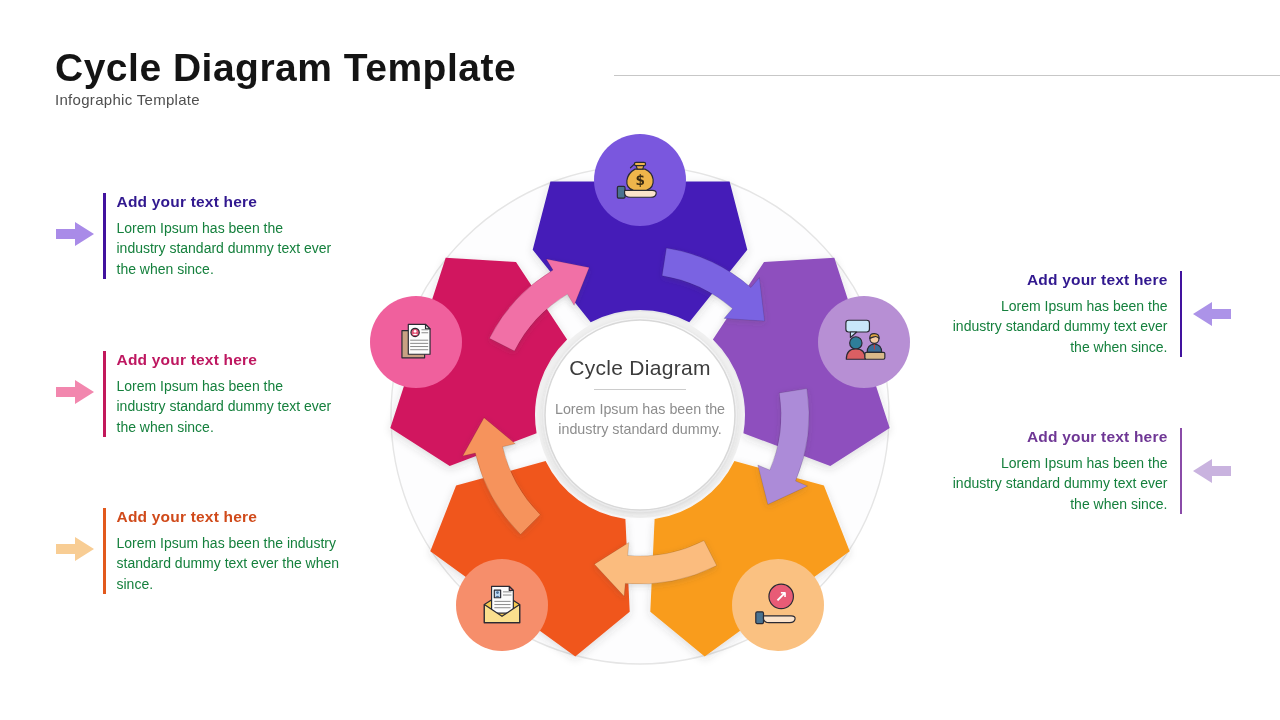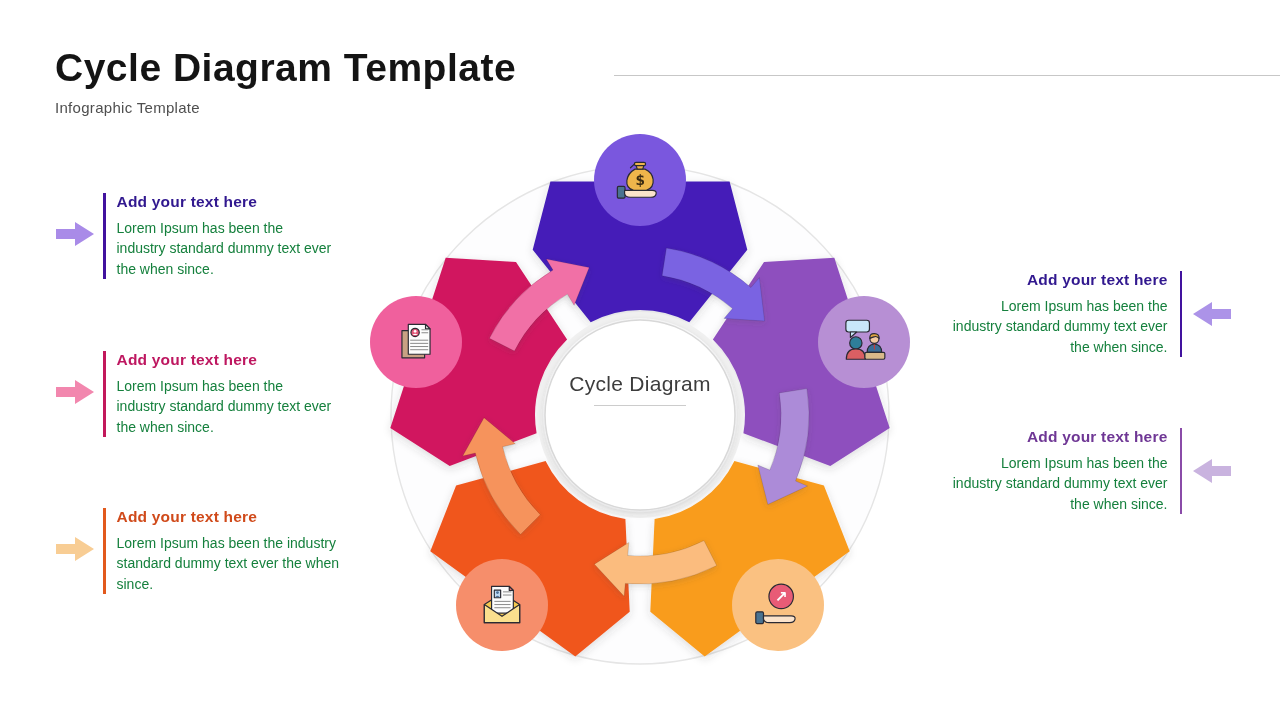--- a/index.html
+++ b/index.html
@@ -2,42 +2,42 @@
 <html><head>
 <meta charset="utf-8">
 <style>
   html,body{margin:0;padding:0;background:#fff;}
   .slide{position:relative;width:1280px;height:720px;background:#ffffff;overflow:hidden;
          font-family:"Liberation Sans","DejaVu Sans",sans-serif;border-radius:20px;}
 
   
   .hdr{position:absolute;left:55px;top:46px;}
   .hdr h1{margin:0;font-size:39px;font-weight:700;color:#141414;letter-spacing:.5px;line-height:1.15;}
-  .hdr p{margin:8px 0 0;font-size:15px;color:#4f4f4f;letter-spacing:.3px;}
+  .hdr p{margin:0 0 0;font-size:15px;color:#4f4f4f;letter-spacing:.3px;}
   .title-rule{position:absolute;left:614px;top:75px;width:666px;height:1px;background:#c7c7c7;}
 
   
   .tblock{position:absolute;display:flex;align-items:flex-start;}
   .tblock .glyph-arrow{width:38px;height:30px;margin-top:26px;flex:none;}
   .tblock .bar{width:2.5px;align-self:stretch;flex:none;}
   .tblock .txt{width:218px;}
   .tblock h3{margin:0 0 7px;font-size:15.5px;font-weight:700;letter-spacing:.2px;}
   .tblock p{margin:0;font-size:14px;line-height:1.45;color:#15803d;}
   .tblock.left{left:56px;}
   .tblock.left .bar{margin-left:9px;}
   .tblock.left .txt{margin-left:11px;}
   .tblock.left.wide .txt{width:256px;}
   .tblock.right{right:49px;}
   .tblock.right .txt{text-align:right;}
   .tblock.right .bar{margin-left:12px;}
   .tblock.right .glyph-arrow{margin-left:11px;margin-top:28px;transform:scaleX(-1);}
 
   
   .diagram-svg{position:absolute;left:350px;top:115px;width:580px;height:600px;}
-  .center-label{position:absolute;left:545px;top:372px;width:190px;text-align:center;}
+  .center-label{position:absolute;left:545px;top:356px;width:190px;text-align:center;}
   .center-label h2{margin:0 0 9px;font-size:21px;font-weight:500;color:#3c3c3c;letter-spacing:.3px;}
   .center-label .divider{width:92px;height:1px;background:#cccccc;margin:0 auto 9px;}
   .center-label p{margin:0;font-size:14.3px;line-height:1.42;color:#8d8d8d;}
   .badge{position:absolute;width:92px;height:92px;border-radius:50%;
          display:flex;align-items:center;justify-content:center;}
   .badge svg{width:58px;height:58px;}
   .ic{stroke:#2a2a33;stroke-width:1.3;stroke-linejoin:round;stroke-linecap:round;}
   .ic-ln{fill:none;stroke:#8a8a8a;stroke-width:1.1;stroke-linecap:round;}
 </style>
 </head>
@@ -134,20 +134,21 @@
       <path d="M520.5,534.5 A169,169 0 0 1 475.3,453 L462.7,456 L484,417.7 L515.3,443.8 L502.6,446.7 A141,141 0 0 0 540.3,514.7 Z" fill="#F6935B"></path>
     </g>
 
     <circle cx="640" cy="415" r="100" fill="none" stroke="#f0f0f0" stroke-width="6"></circle>
     <circle cx="640" cy="415" r="95" fill="#ffffff" stroke="#d8d8d8" stroke-width="1.5" filter="url(#softshadow2)"></circle>
   </svg>
 
   <div class="center-label">
     <h2>Cycle Diagram</h2>
     <div class="divider"></div>
+    <p>Lorem Ipsum has been the industry standard dummy.</p>
   </div>
 
   <div class="badge" style="left: 594px; top: 134px; background: rgb(122, 87, 222);">
     <svg viewBox="0 0 64 64">
       <rect class="ic" x="7" y="39" width="8.5" height="13" rx="1.5" fill="#4A7391"></rect>
       <path class="ic" d="M15 43.5 L45.5 43.5 Q50.5 43.5 49.8 47.2 Q49 51 44 51 L21 51 Q16 51 15 47 Z" fill="#FBE3CB"></path>
       <path class="ic" d="M26.5 20 Q18.5 24.5 17.5 32.5 Q16.5 41 25 43.5 L39 43.5 Q47.5 40.5 46.5 31.5 Q45.5 23.5 37.5 20 Z" fill="#EFB54B"></path>
       <path class="ic" d="M27.5 15.5 L36.5 15.5 L35 20 L29 20 Z" fill="#EFB54B"></path>
       <rect class="ic" x="25.8" y="12.5" width="12.4" height="3.6" rx="1.8" fill="#EFB54B"></rect>
       <path class="ic" d="M25.8 14.5 L21.5 18.5" fill="none"></path>

